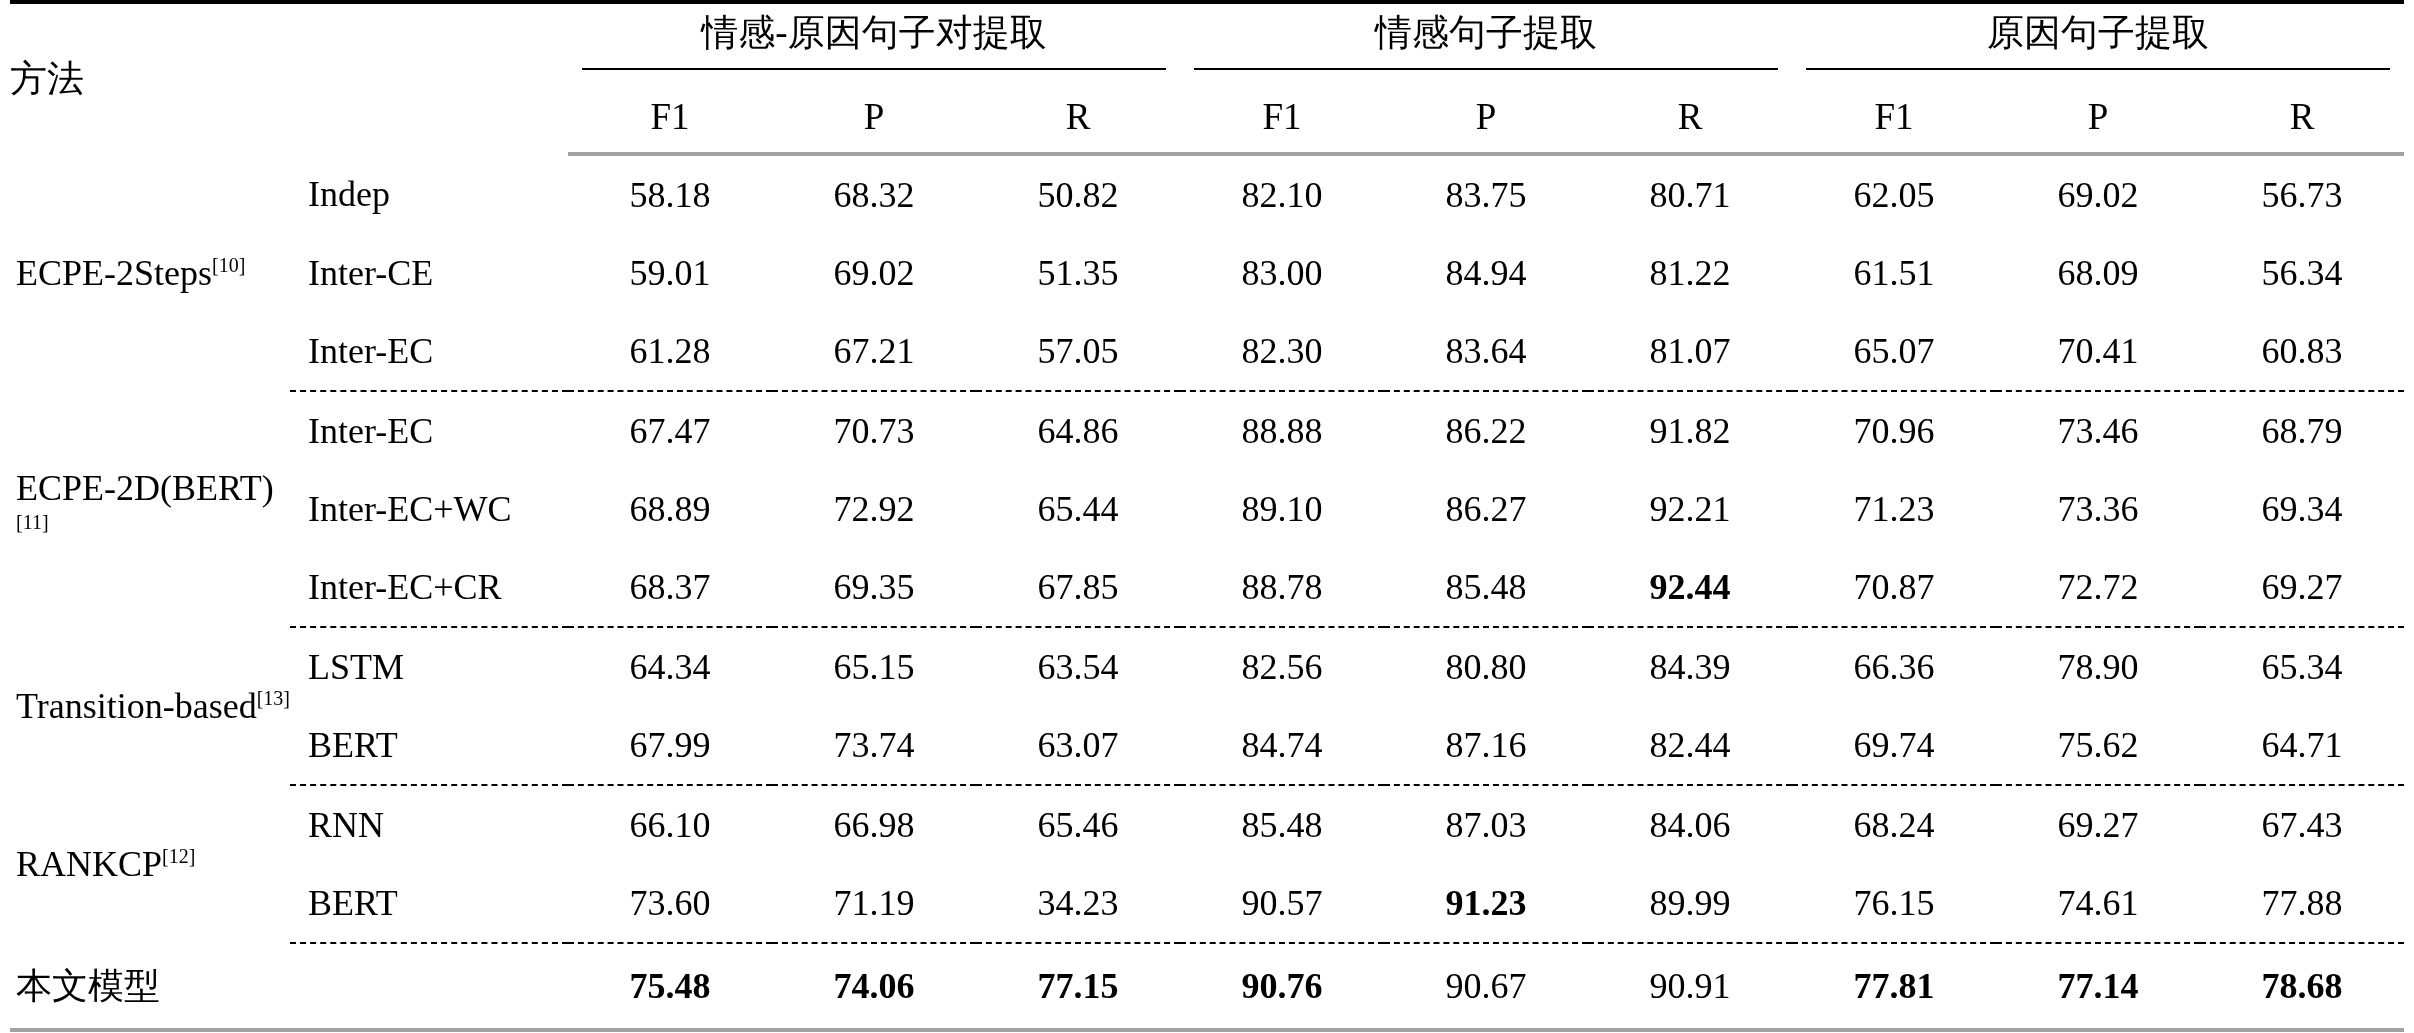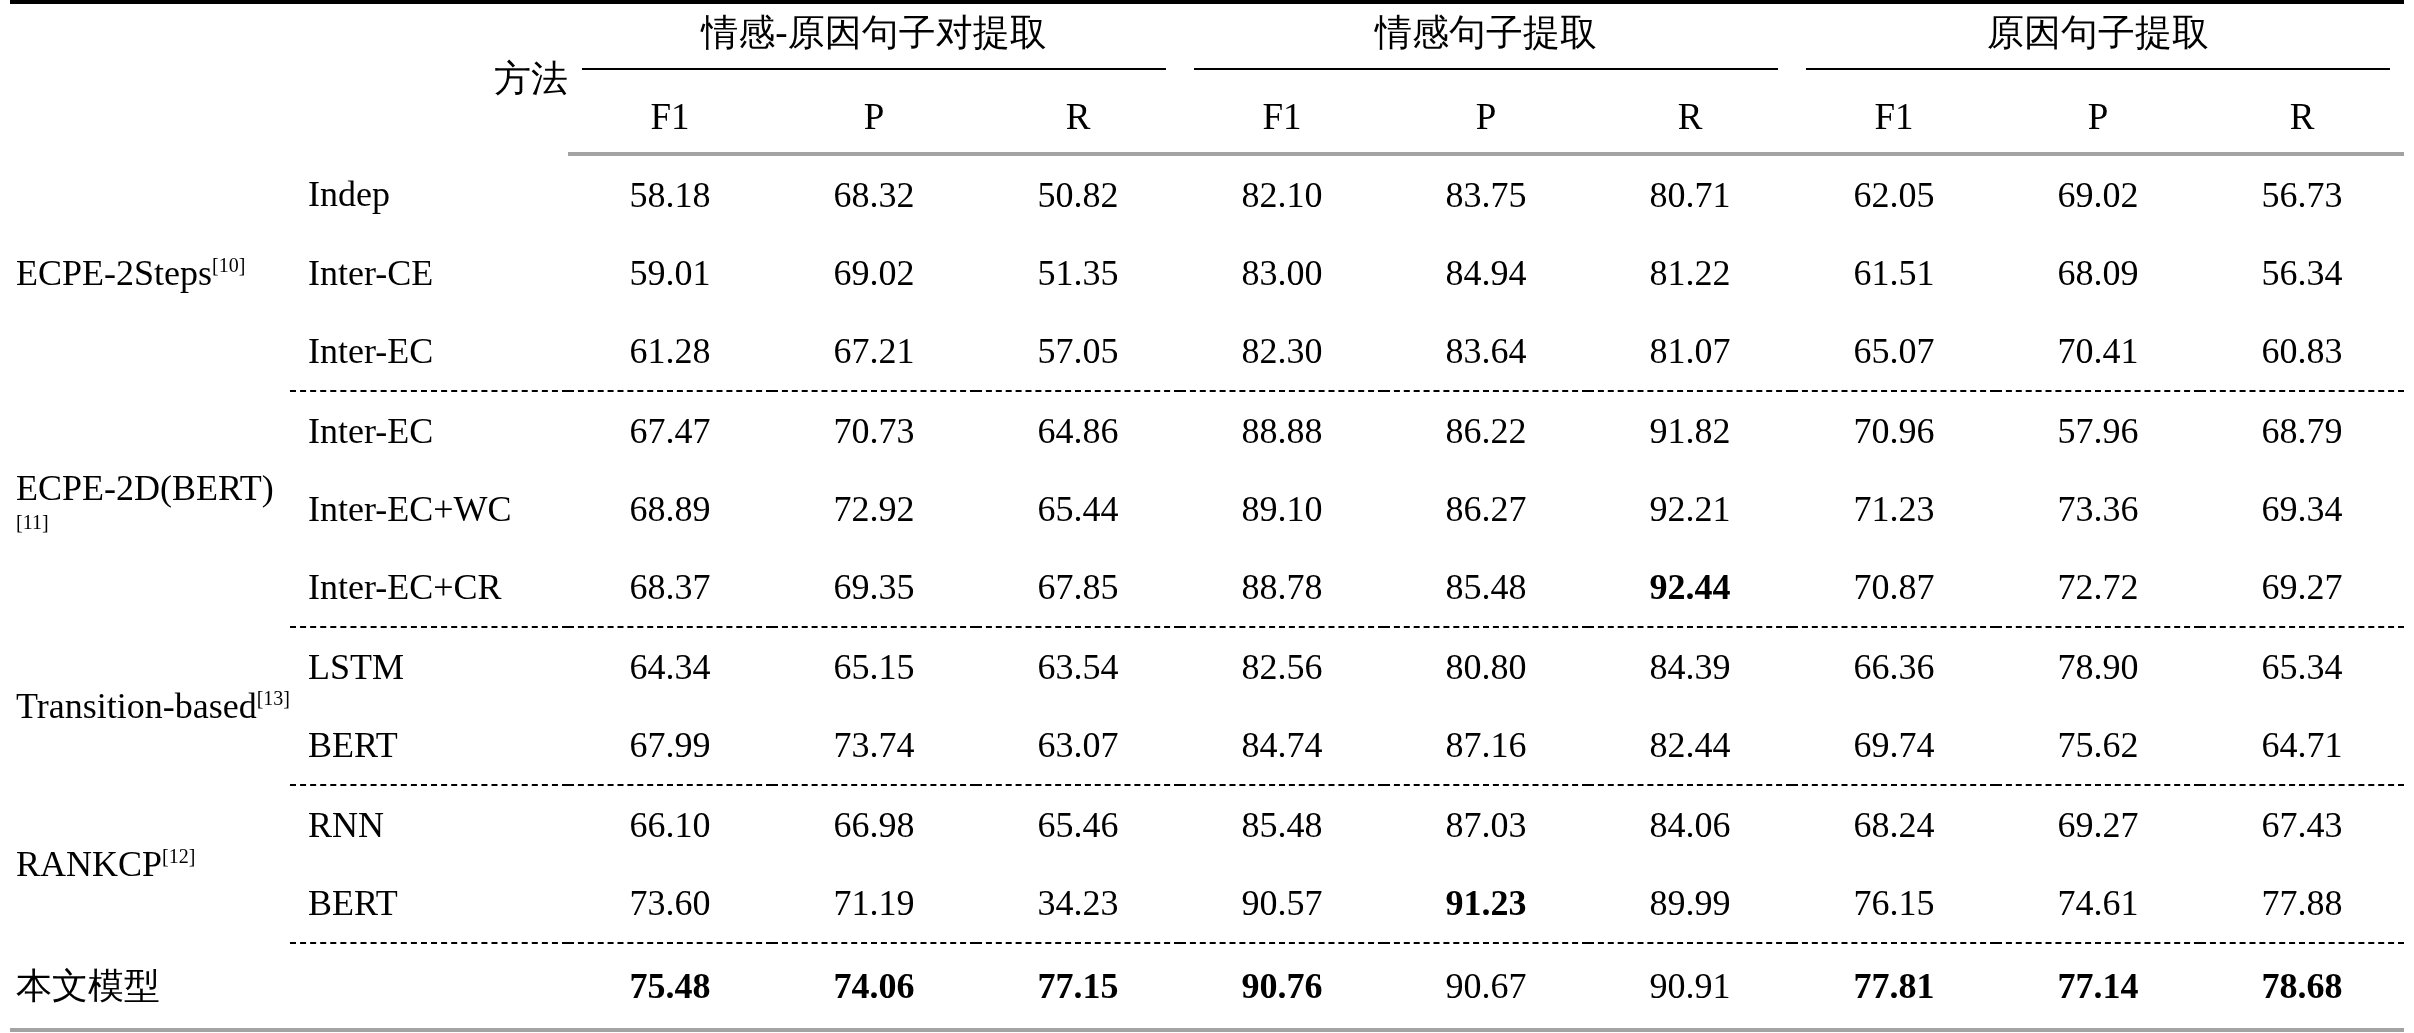--- a/index.html
+++ b/index.html
@@ -71,21 +71,21 @@
     padding-left: 18px;
   }
   .num {
     text-align: center;
     font-size: 36px;
   }
   .bold { font-weight: bold; }
   tr.datarow td { height: 78px; }
   tr.lastrow td { height: 84px; }
   .method-head {
-    text-align: right;
+    text-align: left;
     font-size: 37px;
     vertical-align: middle;
   }
 </style>
 </head>
 <body>
 
 <div class="table-wrap">
   <table class="results">
     <colgroup>
@@ -175,21 +175,21 @@
           <span>ECPE-2D(BERT)</span><sup>[11]</sup>
         </td>
         <td class="variant-cell">Inter-EC</td>
         <td class="num">67.47</td>
         <td class="num">70.73</td>
         <td class="num">64.86</td>
         <td class="num">88.88</td>
         <td class="num">86.22</td>
         <td class="num">91.82</td>
         <td class="num">70.96</td>
-        <td class="num">57.96</td>
+        <td class="num">73.46</td>
         <td class="num">68.79</td>
       </tr>
       <tr class="datarow">
         <td class="variant-cell">Inter-EC+WC</td>
         <td class="num">68.89</td>
         <td class="num">72.92</td>
         <td class="num">65.44</td>
         <td class="num">89.10</td>
         <td class="num">86.27</td>
         <td class="num">92.21</td>

